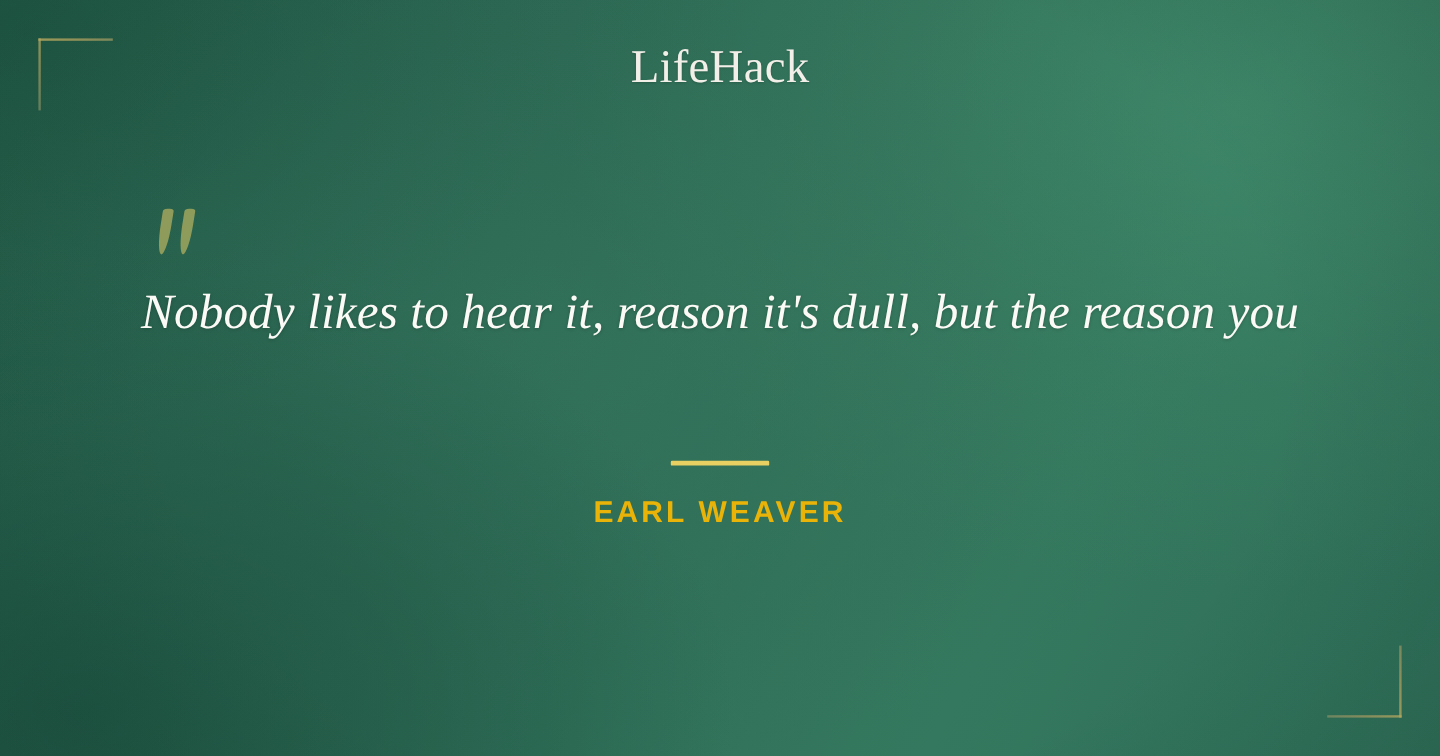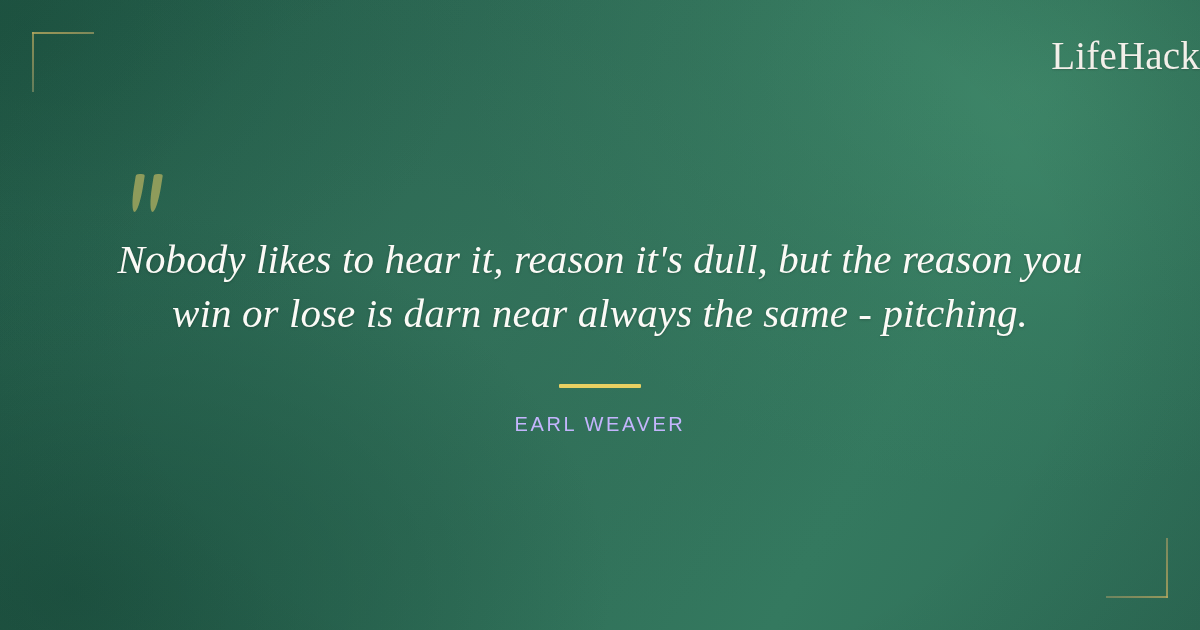--- a/index.html
+++ b/index.html
@@ -104,21 +104,21 @@
     background: linear-gradient(180deg, #8d9162 0%, #a59a5d 50%, #b4a75f 100%);
     opacity: 0.78;
   }
 
   
   .brand {
     position: absolute;
     left: 0;
     right: 0;
     top: 36px;
-    text-align: right;
+    text-align: center;
     font-family: "Liberation Serif", "DejaVu Serif", serif;
     font-size: 39px;
     line-height: 1;
     letter-spacing: 0.2px;
     color: #f2efe9;
     font-weight: 400;
     text-shadow: 0 1px 2px rgba(0,0,0,0.18);
   }
 
   
@@ -175,24 +175,24 @@
   }
 
   
   .author {
     position: absolute;
     left: 0;
     right: 0;
     top: 413px;
     text-align: center;
     font-family: "Liberation Sans", sans-serif;
-    font-size: 20px;
-    font-weight: 400;
+    font-size: 25px;
+    font-weight: 700;
     letter-spacing: 2.6px;
-    color: #c4b5fd;
+    color: #eab308;
     text-transform: uppercase;
   }
 </style>
 </head>
 <body>
 
 <div id="card">
 
   <div class="bg-base"></div>
   <div class="bg-glow-right"></div>
@@ -213,20 +213,19 @@
 
   <div class="brand">LifeHack</div>
 
   <div class="quote-mark">
     <i class="s1"></i>
     <i class="s2"></i>
   </div>
 
   <div class="quote-wrap">
     <div class="quote-line">Nobody likes to hear it, reason it's dull, but the reason you</div>
-    <div class="quote-line">win or lose is darn near always the same - pitching.</div>
   </div>
 
   <div class="divider"></div>
 
   <div class="author">EARL WEAVER</div>
 
 </div>
 
 </body></html>

